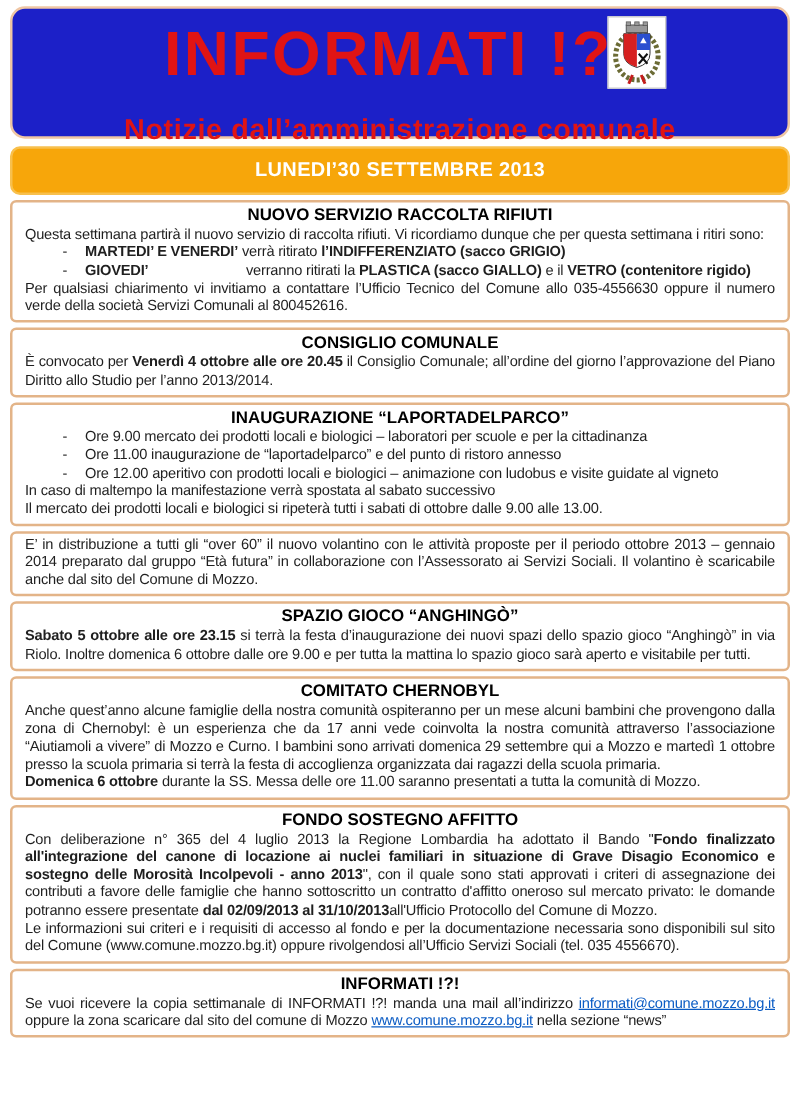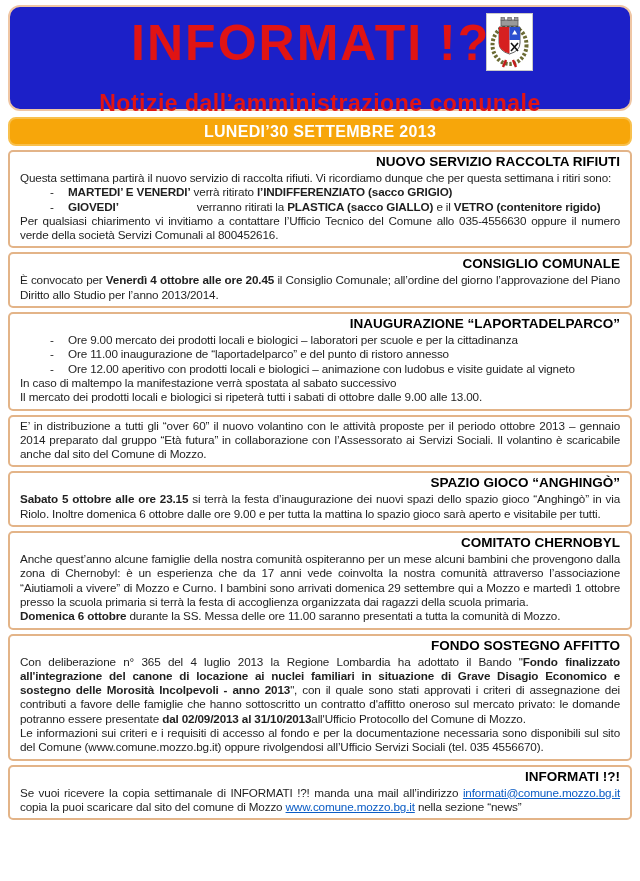--- a/index.html
+++ b/index.html
@@ -33,33 +33,33 @@
     color:var(--brand-red);font-size:23px;font-weight:bold;
     letter-spacing:0.5px;margin-top:20px;
   }
   .crest{
     position:absolute;top:6px;right:97px;width:47px;height:58px;
     background:#fff;border:1px solid #c9c9c9;display:flex;
     align-items:center;justify-content:center;
   }
   
   .date-bar{
-    margin:6px 8px 0;height:29px;background:var(--date-bar-bg);
+    margin:6px 8px 0;height:39px;background:var(--date-bar-bg);
     border:2px solid var(--date-bar-border);border-radius:8px;
     display:flex;align-items:center;justify-content:center;
   }
   .date-bar span{color:#fff;font-weight:bold;font-size:16px;letter-spacing:0.3px;}
   
   .box{
     margin:4px 8px 0;background:#fff;
     border:2px solid var(--box-border);border-radius:5px;
     padding:2px 10px 4px;
   }
   .sec-title{
-    font-size:13.5px;font-weight:bold;text-align:right;
+    font-size:13.5px;font-weight:bold;text-align:center;
     line-height:16px;margin-bottom:1px;color:#000;
   }
   .para,.bullet{
     font-size:11.7px;line-height:14.3px;letter-spacing:-0.15px;
     text-align:justify;color:var(--text-color);
   }
   .bullet{position:relative;padding-left:48px;text-align:left;}
   .bullet .dash{position:absolute;left:30px;top:0;}
   .b{font-weight:bold;text-align:right;}
   .tab{display:inline-block;width:78px;}
@@ -152,18 +152,18 @@
       <h2 class="sec-title">FONDO SOSTEGNO AFFITTO</h2>
       <div class="sec-body">
           <div class="para"><span>Con deliberazione n° 365 del 4 luglio 2013 la Regione Lombardia ha adottato il Bando "</span><span class="b">Fondo finalizzato all'integrazione del canone di locazione ai nuclei familiari in situazione di Grave Disagio Economico e sostegno delle Morosità Incolpevoli - anno 2013</span><span>", con il quale sono stati approvati i criteri di assegnazione dei contributi a favore delle famiglie che hanno sottoscritto un contratto d'affitto oneroso sul mercato privato: le domande potranno essere presentate </span><span class="b">dal 02/09/2013 al 31/10/2013</span><span>all'Ufficio Protocollo del Comune di Mozzo.</span></div>
           <div class="para"><span>Le informazioni sui criteri e i requisiti di accesso al fondo e per la documentazione necessaria sono disponibili sul sito del Comune (www.comune.mozzo.bg.it) oppure rivolgendosi all’Ufficio Servizi Sociali (tel. 035 4556670).</span></div>
         </div>
     </section>
 
     <section class="box">
       <h2 class="sec-title">INFORMATI !?!</h2>
       <div class="sec-body">
-          <div class="para"><span>Se vuoi ricevere la copia settimanale di INFORMATI !?! manda una mail all’indirizzo </span><a class="link" href="#">informati@comune.mozzo.bg.it</a><span> copia la puoi scaricare dal sito del comune di Mozzo </span><a class="link" href="#">www.comune.mozzo.bg.it</a><span> nella sezione “news”</span></div>
+          <div class="para"><span>Se vuoi ricevere la copia settimanale di INFORMATI !?! manda una mail all’indirizzo </span><a class="link" href="#">informati@comune.mozzo.bg.it</a><span> oppure la zona scaricare dal sito del comune di Mozzo </span><a class="link" href="#">www.comune.mozzo.bg.it</a><span> nella sezione “news”</span></div>
         </div>
     </section>
   </div>
 
 </div>
 
 </body></html>

